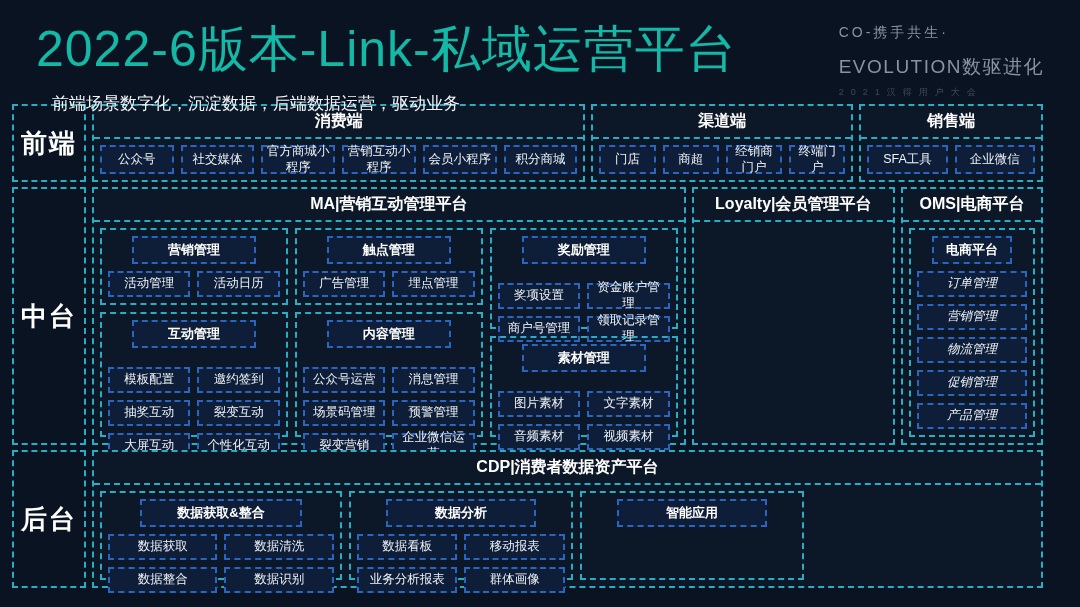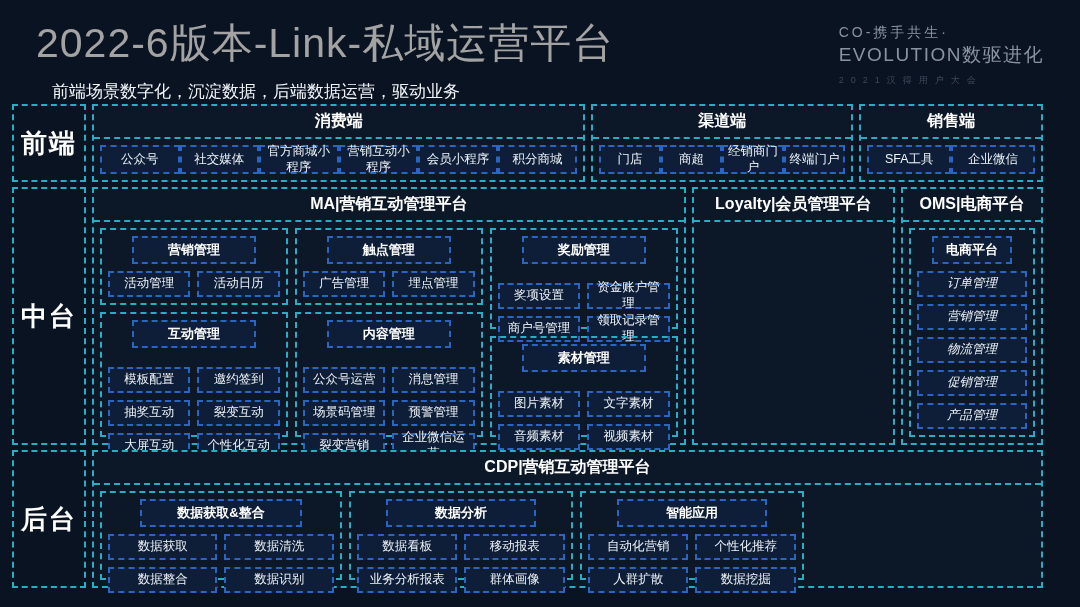--- a/index.html
+++ b/index.html
@@ -12,25 +12,25 @@
   }
   *{box-sizing:border-box;margin:0;padding:0;}
   html,body{width:1080px;height:607px;}
   body{
     background:var(--bg);
     color:var(--text);
     font-family:"Liberation Sans","DejaVu Sans",sans-serif;
     overflow:hidden;
   }
   .header{position:relative;padding:16px 36px 0 36px;height:94px;}
-  .title{font-size:41px;color:#a3a3a3;letter-spacing:1px;white-space:nowrap;}
+  .title{font-size:50px;color:#14b8a6;letter-spacing:1px;white-space:nowrap;}
   .subtitle{font-size:17px;margin-top:9px;color:#f2f6fa;margin-left:16px;}
   .logo{position:absolute;right:36px;top:24px;color:#8a93a0;}
   .logo-l1{font-size:14px;letter-spacing:3px;}
-  .logo-l2{font-size:19px;letter-spacing:1.5px;margin-top:0;}
+  .logo-l2{font-size:19px;letter-spacing:1.5px;margin-top:12px;}
   .logo-l3{font-size:9px;letter-spacing:7px;margin-top:6px;color:#3c4a5e;}
 
   .diagram{margin:10px 37px 0 12px;display:flex;flex-direction:column;gap:5px;}
   .band{display:flex;gap:6px;}
   .band-frontend{height:78px;}
   .band-middle{height:258px;}
   .band-backend{height:138px;}
   .band-label{
     width:74px;flex:none;border:2px dashed var(--cyan);
     display:flex;align-items:center;justify-content:center;
@@ -44,21 +44,21 @@
     padding:5px 4px;border-bottom:2px dashed var(--cyan);flex:none;white-space:nowrap;
   }
   .sec-body{flex:1;padding:6px;min-height:0;}
 
   .item{
     border:2px dashed var(--blue);background:var(--box);
     display:flex;align-items:center;justify-content:center;text-align:center;
     font-size:12.5px;line-height:1.25;padding:2px 3px;color:var(--text);
     min-width:0;min-height:26px;
   }
-  .fe-items{display:flex;height:100%;}
+  .fe-items{display:flex;gap:7px;height:100%;}
   .fe-items .item{flex:1;}
 
   .ma-cols{display:grid;grid-template-columns:1fr 1fr 1fr;gap:7px;height:100%;}
   .ma-col{display:flex;flex-direction:column;gap:7px;min-height:0;}
   .group{border:2px dashed var(--cyan);padding:6px;display:flex;flex-direction:column;min-height:0;}
   .group.grow{flex:1;gap:12px;}
   .group-title{
     border:2px dashed var(--blue);background:var(--box);
     text-align:center;font-weight:bold;font-size:13px;color:#fff;
     padding:3px 6px;margin:0 auto 7px auto;width:72%;flex:none;white-space:nowrap;
@@ -212,21 +212,21 @@
         </div>
       </div>
 
     </div>
   </div>
 
   <div class="band band-backend">
     <div class="band-label">后台</div>
     <div class="band-content">
       <div class="sec" style="flex:1">
-        <div class="sec-title">CDP|营销互动管理平台</div>
+        <div class="sec-title">CDP|消费者数据资产平台</div>
         <div class="sec-body">
           <div class="cdp-groups">
             <div class="group">
               <div class="group-title">数据获取&amp;整合</div>
               <div class="group-items">
                   <div class="item">数据获取</div>
                   <div class="item">数据清洗</div>
                   <div class="item">数据整合</div>
                   <div class="item">数据识别</div>
                 </div>
@@ -235,26 +235,20 @@
               <div class="group-title">数据分析</div>
               <div class="group-items">
                   <div class="item">数据看板</div>
                   <div class="item">移动报表</div>
                   <div class="item">业务分析报表</div>
                   <div class="item">群体画像</div>
                 </div>
             </div>
             <div class="group">
               <div class="group-title">智能应用</div>
-              <div class="group-items">
-                  <div class="item">自动化营销</div>
-                  <div class="item">个性化推荐</div>
-                  <div class="item">人群扩散</div>
-                  <div class="item">数据挖掘</div>
-                </div>
             </div>
           </div>
         </div>
       </div>
     </div>
   </div>
 
 </div>
 
 </body></html>

